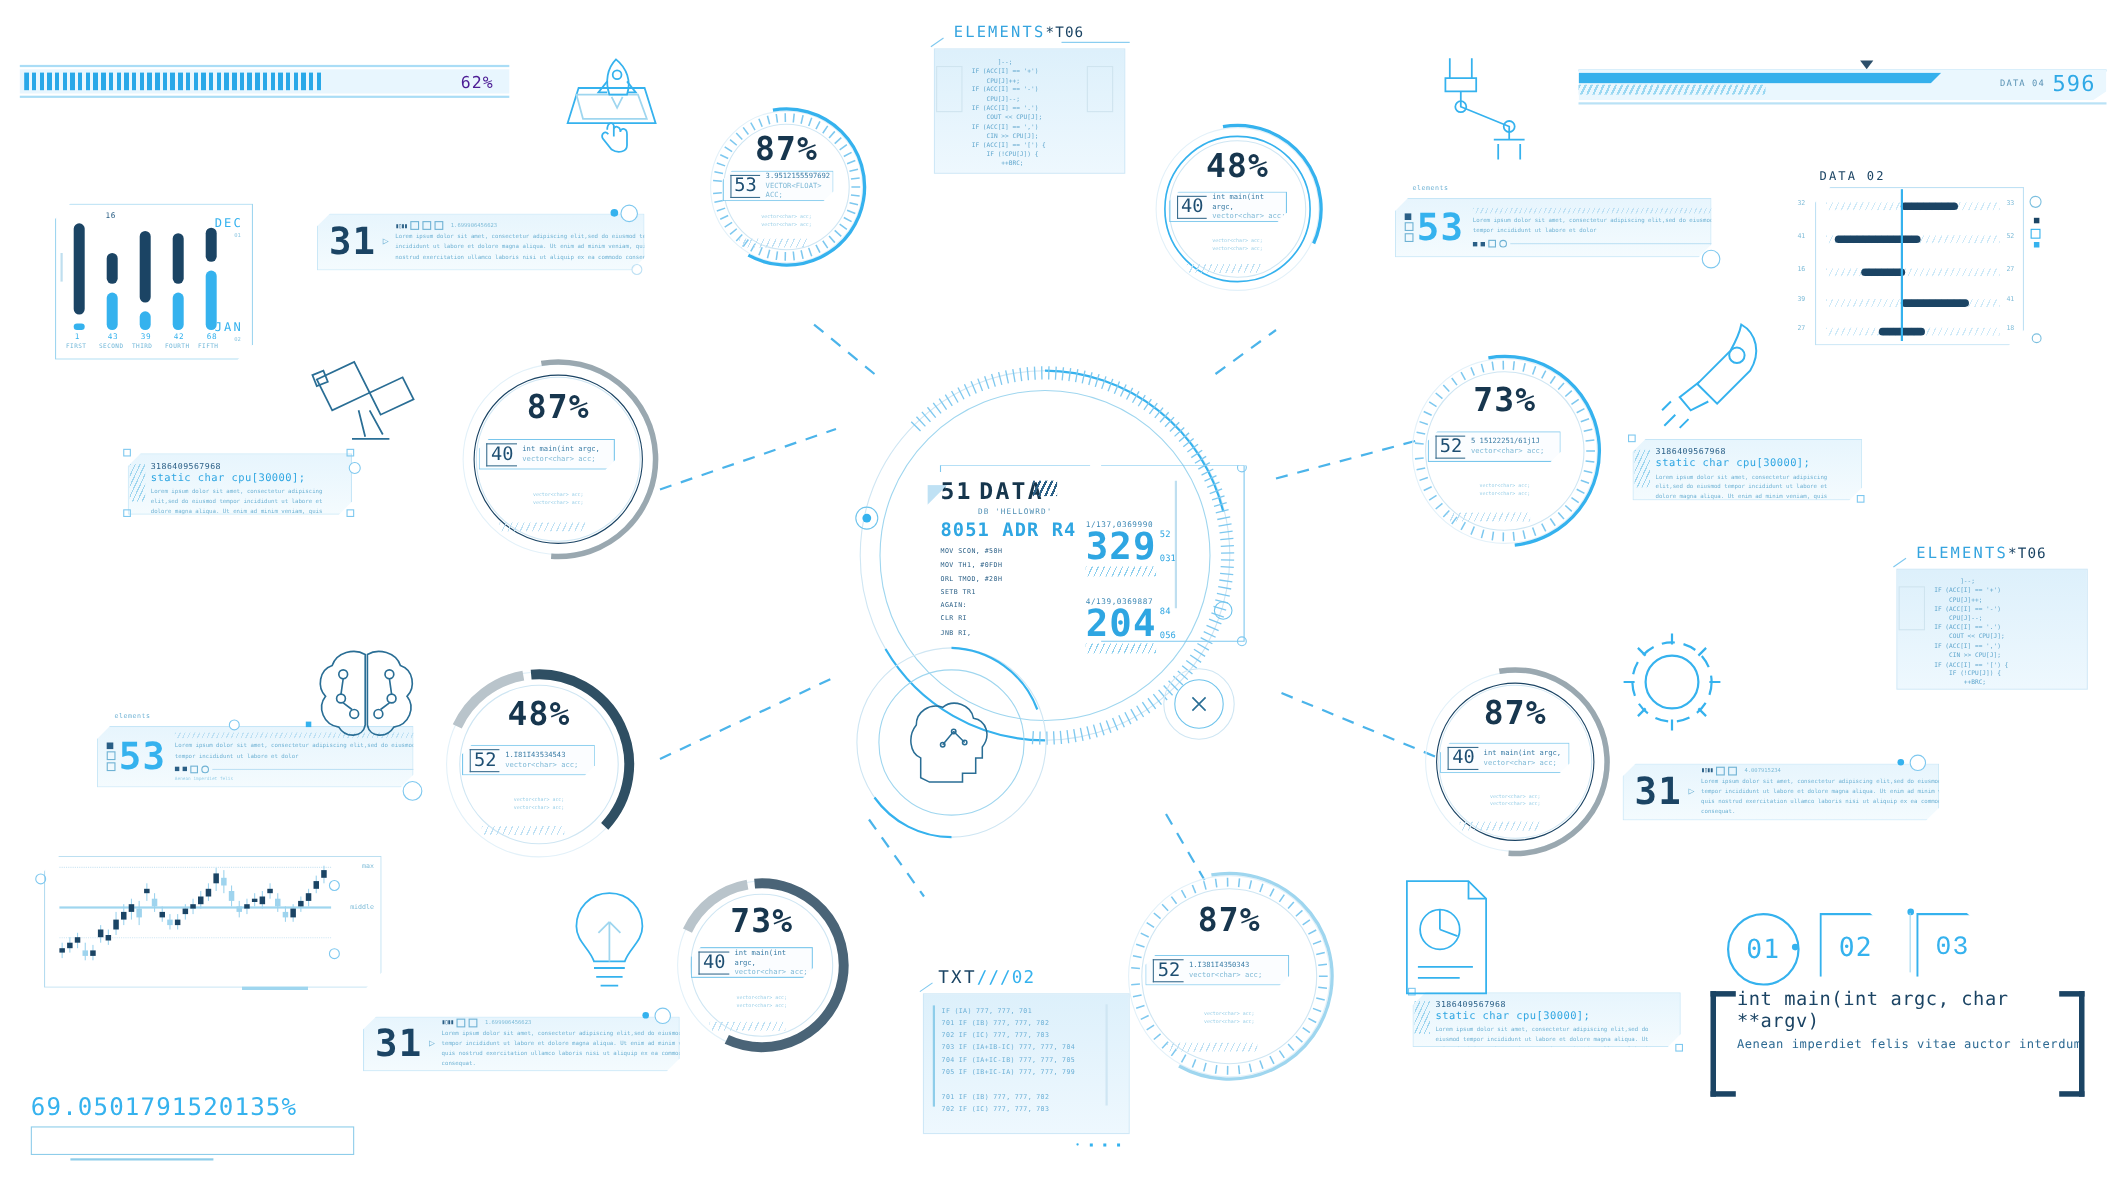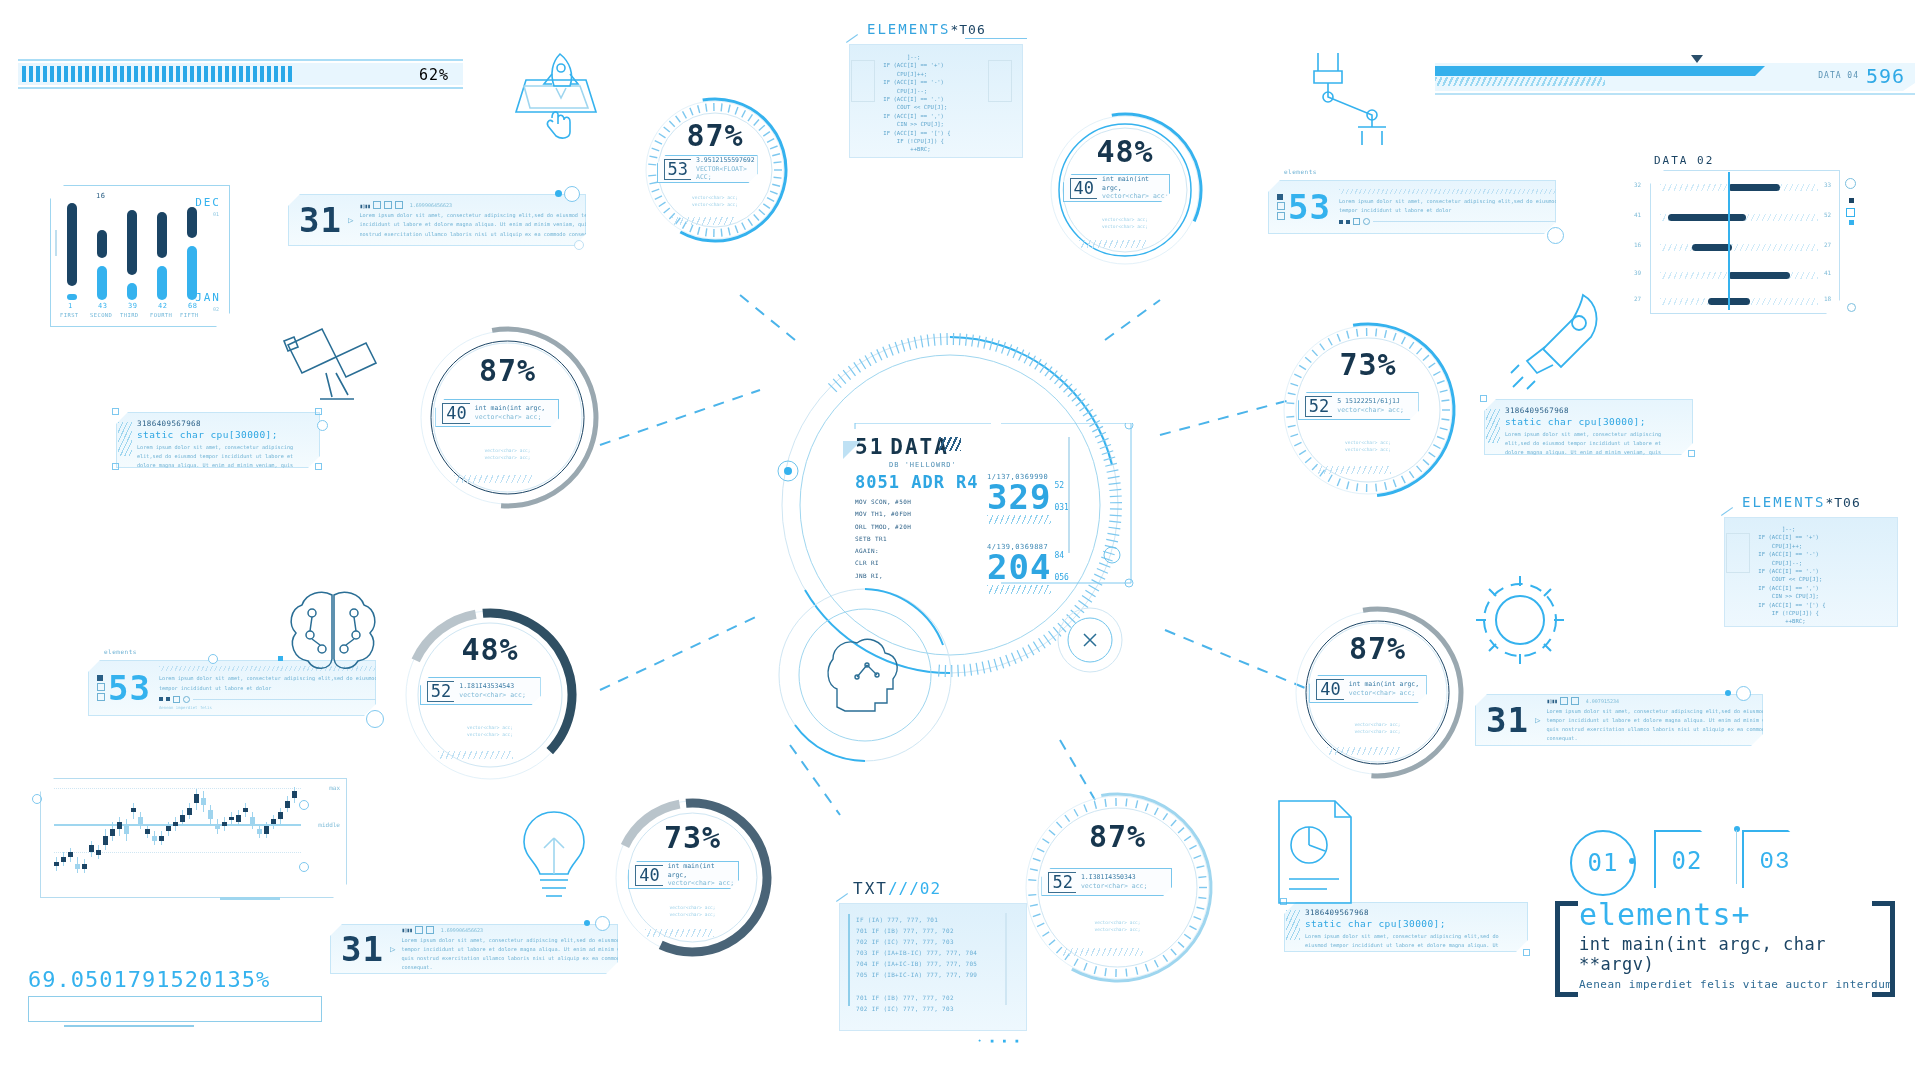--- a/index.html
+++ b/index.html
@@ -11,21 +11,21 @@
   .abs{position:absolute;}
 
   
   #bar62{width:445px;height:36px;}
   #bar62 .track{position:absolute;left:0;top:8px;width:445px;height:22px;background:#e8f6fe;}
   #bar62 .line{position:absolute;left:0;width:445px;height:2px;background:#aaddf6;}
   #bar62 .fill{
     position:absolute;left:4px;top:11px;height:16px;width:270px;
     background:repeating-linear-gradient(90deg,#29a8e8 0 4px,#eaf7fe 4px 7px);
   }
-  #bar62 .pct{position:absolute;right:14px;top:11px;font-size:15px;color:#000000;letter-spacing:1px;}
+  #bar62 .pct{position:absolute;right:14px;top:11px;font-size:15px;color:#4c1d95;letter-spacing:1px;}
 
   
   #bar596{width:480px;height:44px;}
   #bar596 .ln{position:absolute;left:0;width:480px;height:2px;background:#b9e2f6;}
   #bar596 .bg{position:absolute;left:0;top:8px;width:480px;height:28px;background:#eaf7fe;
     clip-path:polygon(0 0,480px 0,480px 20px,468px 28px,0 28px);}
   #bar596 .f1{position:absolute;left:0;top:11px;height:10px;width:330px;background:#35b0ec;
     clip-path:polygon(0 0,330px 0,320px 10px,0 10px);}
   #bar596 .f2{position:absolute;left:0;top:22px;height:9px;width:170px;
     background:repeating-linear-gradient(115deg,#9ad8f2 0 2px,#eaf7fe 2px 5px);}
@@ -1142,23 +1142,22 @@
     <div class="numbox cut">03</div>
     <div class="abs" style="left:-8px;top:-4px;width:6px;height:6px;background:#35b2ee;border-radius:50%;"></div>
     <div class="abs" style="left:-6px;top:0;width:1px;height:54px;background:#9fd6ef;"></div>
   </div>
 </div>
 
 <div class="abs" id="elementsplus" style="left:1555px;top:895px;width:340px;height:110px;">
   <div class="abs" style="left:0;top:6px;width:18px;height:86px;border-left:5px solid #1b4464;border-top:5px solid #1b4464;border-bottom:5px solid #1b4464;"></div>
   <div class="abs" style="right:0;top:6px;width:18px;height:86px;border-right:5px solid #1b4464;border-top:5px solid #1b4464;border-bottom:5px solid #1b4464;"></div>
   <div style="padding-left:24px;padding-top:2px;">
-    <div class="t1">elements+</div>
     <div class="t2" style="margin-top:2px;">int main(int argc, char **argv)</div>
     <div class="t3" style="margin-top:4px;">Aenean imperdiet felis vitae auctor interdum</div>
   </div>
 </div>
 
-<div class="abs" style="left:28px;top:967px;width:300px;">
+<div class="abs" style="left:28px;top:995px;width:300px;">
   <div style="font-size:22px;color:#35b2ee;letter-spacing:1px;">69.0501791520135%</div>
   <div style="margin-top:4px;width:292px;height:24px;border:1px solid #8ecdea;"></div>
   <div style="margin-top:3px;width:130px;height:2px;background:#8ecdea;margin-left:36px;"></div>
 </div>
 
 </body></html>

